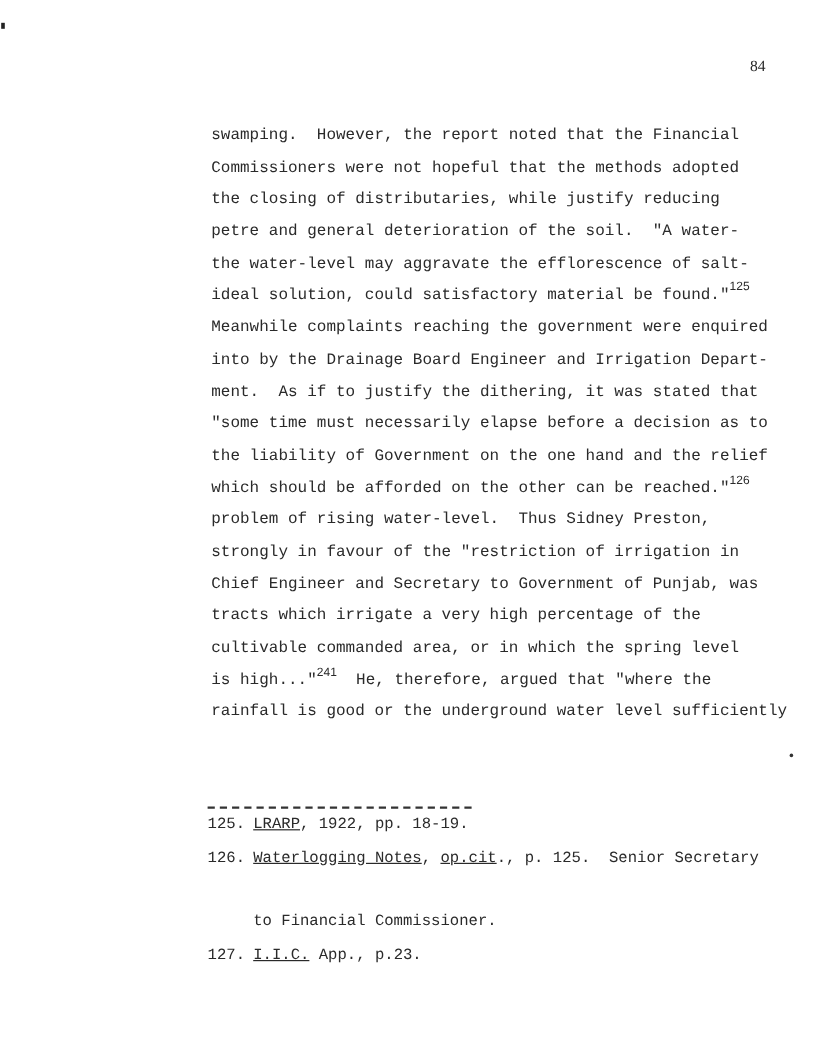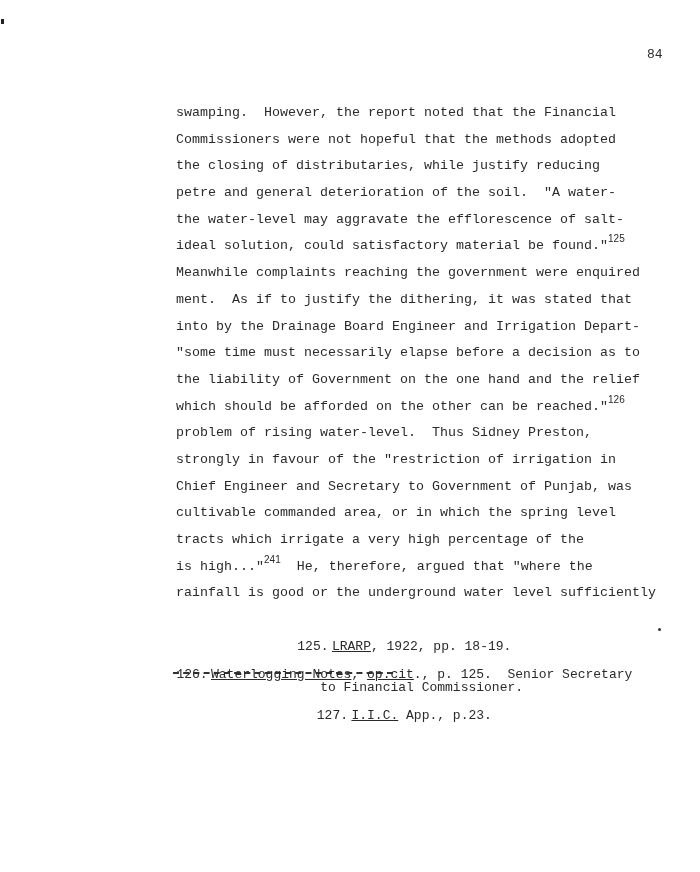--- a/index.html
+++ b/index.html
@@ -1,55 +1,55 @@
 <!DOCTYPE html>
 <html><head>
 <meta charset="utf-8">
 <style>
   html, body { margin: 0; padding: 0; background: #ffffff; }
   body { width: 700px; height: 872px; position: relative; overflow: hidden;
          font-family: "Liberation Mono", "DejaVu Sans Mono", monospace; color: #2a2a2a; }
   .mark { position: absolute; left: 1px; top: 19px; width: 3px; height: 5px; background: #222; }
-  .page-number { position: absolute; left: 647px; top: 47px; font-size: 13px; font-family: Liberation Mono, monospace; }
+  .page-number { position: absolute; left: 625px; top: 47px; font-size: 13px; font-family: Liberation Serif, serif; }
   .body-text { position: absolute; left: 176px; top: 100px; width: 520px; font-size: 13.3px; line-height: 26.7px; letter-spacing: 0.02px; }
   .line { white-space: pre; display: block; height: 26.7px; }
   .indent { padding-left: 56px; }
   sup { font-size: 10px; font-family: "Liberation Sans", sans-serif; vertical-align: 7px; line-height: 0; }
   .rule { position: absolute; left: 173px; top: 672px; width: 220px; border-top: 2px dashed #333; }
-  .footnotes { position: absolute; left: 173px; top: 640px; font-size: 13px; text-align: center; }
+  .footnotes { position: absolute; left: 173px; top: 680px; font-size: 13px; }
   .fn { white-space: pre; line-height: 13.5px; margin-bottom: 14px; }
   .fn .num { display: inline-block; width: 38px; }
-  .fn .cont { padding-left: 38px; display: block; }
+  .fn .cont { padding-left: 38px; display: block; margin-top: 40px; }
   .u { text-decoration: underline; }
   .stray { position: absolute; left: 658px; top: 628px; width: 3px; height: 3px; background: #333; border-radius: 50%; }
 </style>
 </head>
 <body>
 
 <div class="mark"></div>
 <div class="page-number">84</div>
 
 <div class="body-text">
   <span class="line">swamping.  However, the report noted that the Financial</span>
   <span class="line">Commissioners were not hopeful that the methods adopted</span>
   <span class="line">the closing of distributaries, while justify reducing</span>
   <span class="line">petre and general deterioration of the soil.  "A water-</span>
   <span class="line">the water-level may aggravate the efflorescence of salt-</span>
   <span class="line"><span>ideal solution, could satisfactory material be found."</span><sup>125</sup></span>
   <span class="line">Meanwhile complaints reaching the government were enquired</span>
+  <span class="line">into by the Drainage Board Engineer and Irrigation Depart-</span>
   <span class="line">ment.  As if to justify the dithering, it was stated that</span>
-  <span class="line">into by the Drainage Board Engineer and Irrigation Depart-</span>
   <span class="line">"some time must necessarily elapse before a decision as to</span>
   <span class="line">the liability of Government on the one hand and the relief</span>
   <span class="line"><span>which should be afforded on the other can be reached."</span><sup>126</sup></span>
   <span class="line">problem of rising water-level.  Thus Sidney Preston,</span>
   <span class="line">strongly in favour of the "restriction of irrigation in</span>
   <span class="line">Chief Engineer and Secretary to Government of Punjab, was</span>
+  <span class="line">tracts which irrigate a very high percentage of the</span>
   <span class="line">cultivable commanded area, or in which the spring level</span>
-  <span class="line">tracts which irrigate a very high percentage of the</span>
   <span class="line"><span>is high..."</span><sup>241</sup><span>  </span><span>He, therefore, argued that "where the</span></span>
   <span class="line">rainfall is good or the underground water level sufficiently</span>
 </div>
 
 <div class="stray"></div>
 <div class="rule"></div>
 
 <div class="footnotes">
   <div class="fn"><span class="num">125.</span><span class="u">LRARP</span><span>, 1922, pp. 18-19.</span></div>
   <div class="fn"><span class="num">126.</span><span class="u">Waterlogging Notes</span><span>, </span><span class="u">op.cit</span><span>., p. 125.  Senior Secretary</span><span class="cont">to Financial Commissioner.</span></div>

